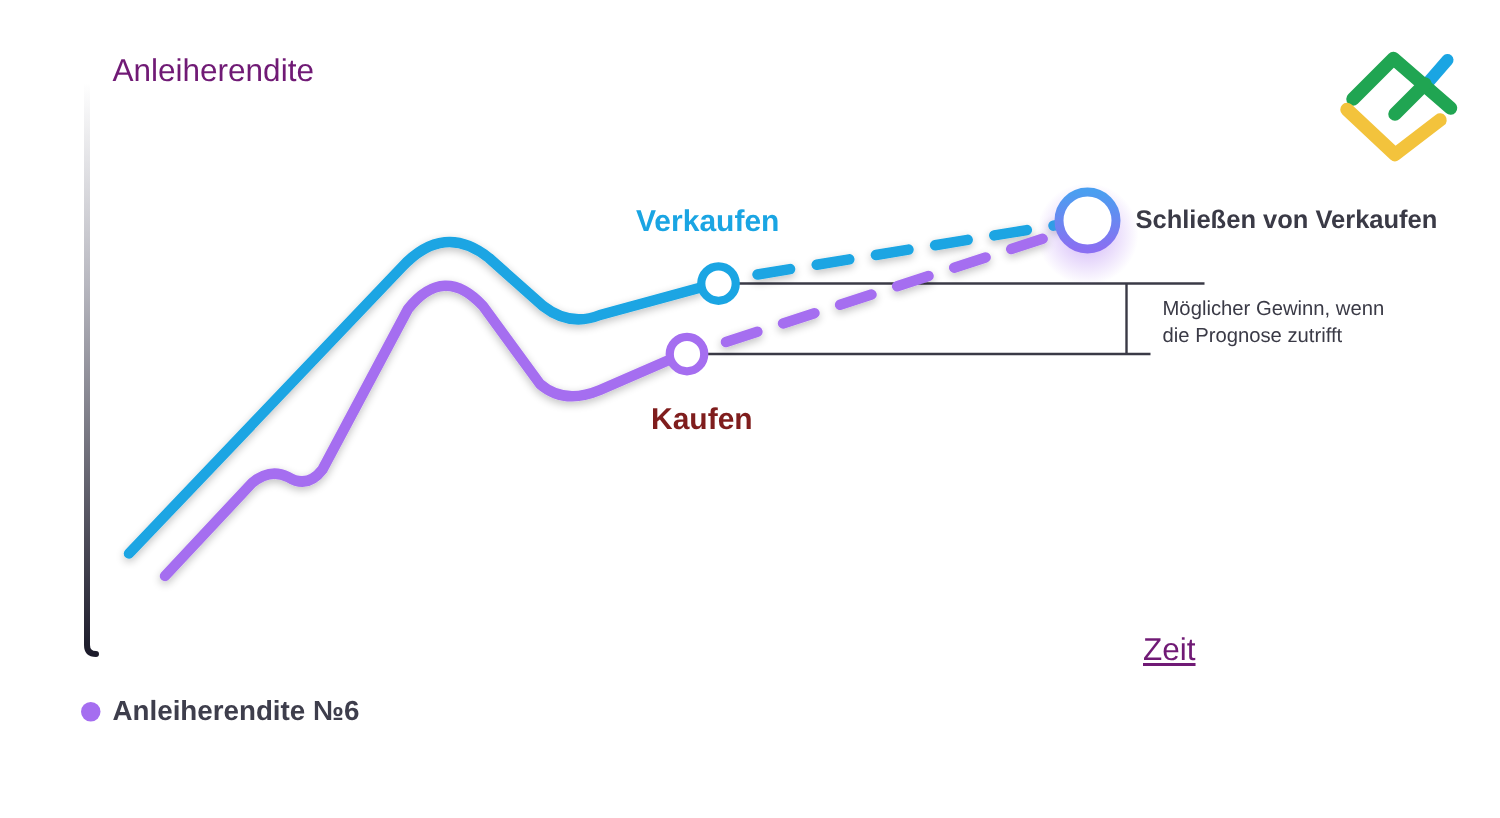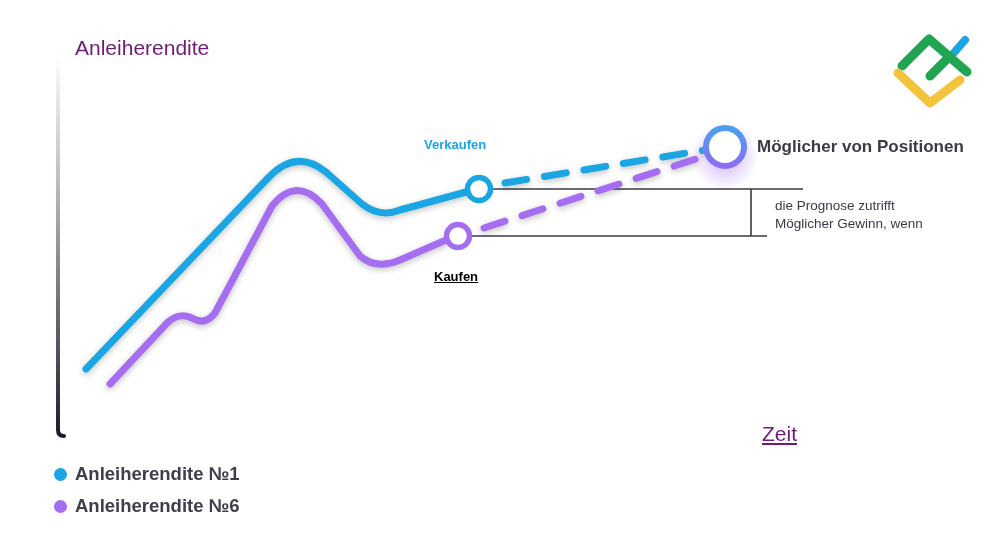--- a/index.html
+++ b/index.html
@@ -1,23 +1,23 @@
 <!DOCTYPE html>
 <html><head>
   <meta charset="utf-8">
   <style>
     html, body { margin: 0; padding: 0; background: #ffffff; }
     body { width: 1000px; height: 545px; position: relative; overflow: hidden; font-family: "Liberation Sans", "DejaVu Sans", sans-serif; }
     .abs { position: absolute; }
     .axis-label { color: #701a75; font-size: 21px; }
     .y-label { left: 75px; top: 36px; }
     .x-label { left: 762px; top: 422px; text-decoration: underline; }
-    .annot-strong { font-weight: bold; font-size: 13px; }
+    .annot-strong { font-weight: bold; font-size: 20px; }
     .sell-label { left: 424px; top: 137px; color: #1aa5e3; }
-    .buy-label { left: 434px; top: 269px; color: #000000; text-decoration: underline; }
+    .buy-label { left: 434px; top: 269px; color: #7f1d1d; }
     .close-label { left: 757px; top: 137px; color: #3a3a46; font-size: 17px; }
     .profit-label { left: 775px; top: 197px; color: #3a3a46; font-size: 13.5px; line-height: 18px; width: 200px; }
     .legend { left: 54px; top: 458px; }
     .legend-item { display: flex; align-items: center; height: 32px; font-size: 18.5px; font-weight: bold; color: #3e3e4c; }
     .legend-dot { width: 13px; height: 13px; border-radius: 50%; margin-right: 8px; }
     svg.chart { position: absolute; left: 0; top: 0; }
   </style>
 </head>
 <body>
 
@@ -89,29 +89,25 @@
     <path d="M930 76 L950 56" stroke="#20a552" stroke-width="9"></path>
     <path d="M898 73 L930 103 L960 80" stroke="#f3c33c" stroke-width="9" stroke-linejoin="round"></path>
   </g>
 </svg>
 
 <div class="abs axis-label y-label">Anleiherendite</div>
 <div class="abs axis-label x-label">Zeit</div>
 
 <div class="abs annot-strong sell-label">Verkaufen</div>
 <div class="abs annot-strong buy-label">Kaufen</div>
-<div class="abs annot-strong close-label">Möglicher von Positionen</div>
+<div class="abs annot-strong close-label">Schließen von Verkaufen</div>
 
 <div class="abs profit-label">
+  <div>Möglicher Gewinn, wenn</div>
   <div>die Prognose zutrifft</div>
-  <div>Möglicher Gewinn, wenn</div>
 </div>
 
 <div class="abs legend">
-  <div class="legend-item">
-    <span class="legend-dot" style="background:#1aa5e3"></span>
-    <span>Anleiherendite №1</span>
-  </div>
   <div class="legend-item">
     <span class="legend-dot" style="background:#a56ef0"></span>
     <span>Anleiherendite №6</span>
   </div>
 </div>
 
 </body></html>

